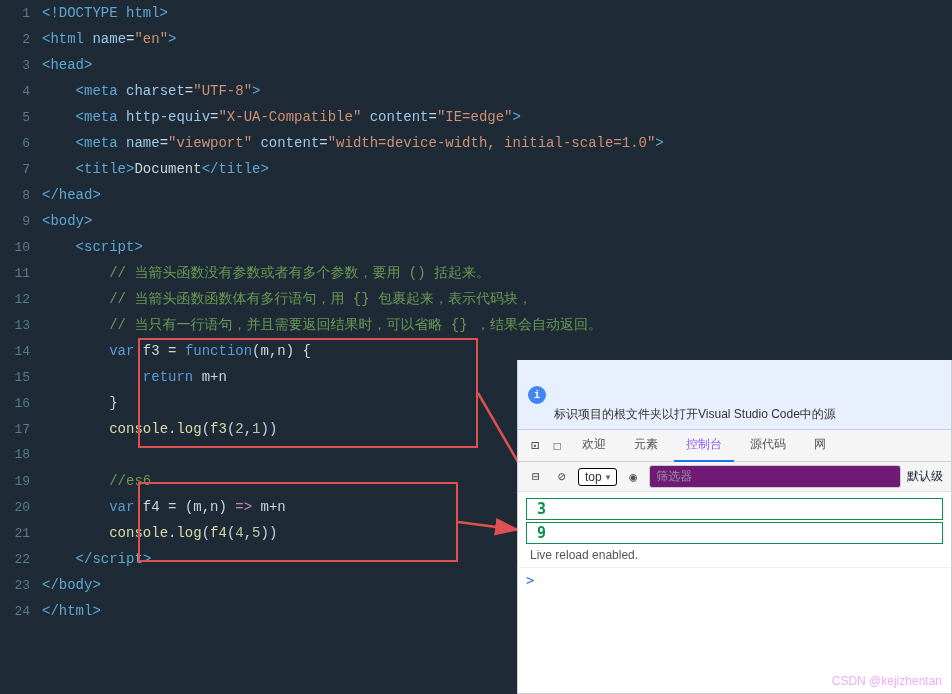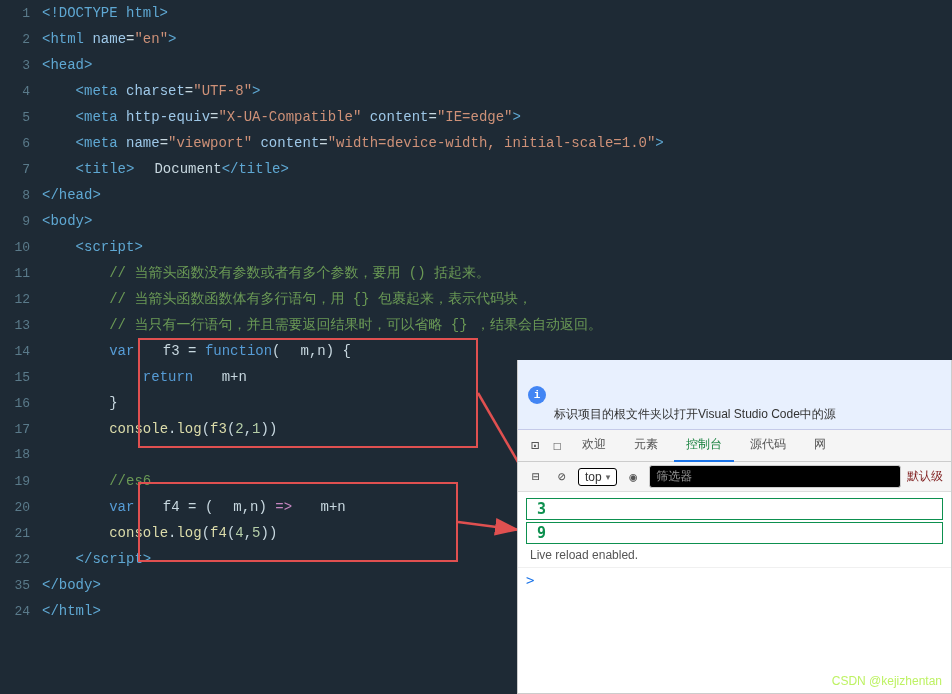--- a/index.html
+++ b/index.html
@@ -47,21 +47,21 @@
 
     
     .tag { color: #5fa8d3; }
     .attr { color: #9ec8e8; }
     .val { color: #ce9178; }
     .comment { color: #6a9955; font-style: normal; }
     .kw { color: #569cd6; }
     .fn { color: #dcdcaa; }
     .num { color: #b5cea8; }
     .op { color: #c8d8e0; }
-    .plain { color: #c8d8e0; margin-left: 20px; }
+    .plain { color: #c8d8e0; }
     .arrow { color: #c586c0; }
 
     
     .box-highlight {
       position: absolute;
       border: 2px solid #e05050;
       background: transparent;
       pointer-events: none;
     }
 
@@ -141,21 +141,21 @@
       color: #555;
       cursor: pointer;
       font-family: Arial, sans-serif;
       border-bottom: 2px solid transparent;
       height: 32px;
       display: flex;
       align-items: center;
     }
 
     .devtools-tab.active {
-      color: #15803d;
+      color: #8b5cf6;
       border-bottom: 2px solid #1a73e8;
     }
 
     .devtools-tab-icon {
       width: 18px;
       height: 18px;
       display: inline-flex;
       align-items: center;
       justify-content: center;
       font-size: 14px;
@@ -196,32 +196,32 @@
       color: #333;
       gap: 4px;
       font-family: Arial, sans-serif;
       cursor: pointer;
     }
 
     .chevron { font-size: 9px; color: #666; }
 
     .filter-box {
       flex: 1;
-      background: #000000;
+      background: #701a75;
       border: 1px solid #ccc;
       border-radius: 3px;
       padding: 2px 6px;
       font-size: 12px;
       color: #999;
       font-family: Arial, sans-serif;
     }
 
     .default-label {
       font-size: 12px;
-      color: #7f1d1d;
+      color: #0f172a;
       font-family: Arial, sans-serif;
     }
 
     .devtools-console {
       flex: 1;
       background: white;
       padding: 4px 0;
       overflow-y: auto;
       font-family: 'Consolas', monospace;
       font-size: 13px;
@@ -255,21 +255,21 @@
       color: #1a73e8;
       font-size: 14px;
       padding: 4px 8px;
     }
 
     
     .watermark {
       position: absolute;
       bottom: 6px;
       right: 10px;
-      color: #bef264;
+      color: #f0abfc;
       font-size: 12px;
       font-family: Arial, sans-serif;
     }
 
     
     .arrows-svg {
       position: absolute;
       top: 0;
       left: 0;
       width: 100%;
@@ -365,21 +365,21 @@
       </div>
       <div class="line">
         <span class="line-number">21</span>
         <span class="line-content">        <span class="fn">console</span><span class="op">.</span><span class="fn">log</span><span class="op">(</span><span class="fn">f4</span><span class="op">(</span><span class="num">4</span><span class="op">,</span><span class="num">5</span><span class="op">))</span></span>
       </div>
       <div class="line">
         <span class="line-number">22</span>
         <span class="line-content">    <span class="tag">&lt;/script&gt;</span></span>
       </div>
       <div class="line">
-        <span class="line-number">35</span>
+        <span class="line-number">23</span>
         <span class="line-content"><span class="tag">&lt;/body&gt;</span></span>
       </div>
       <div class="line">
         <span class="line-number">24</span>
         <span class="line-content"><span class="tag">&lt;/html&gt;</span></span>
       </div>
     </div>
 
   <div class="box-highlight box1"></div>
   <div class="box-highlight box2"></div>

